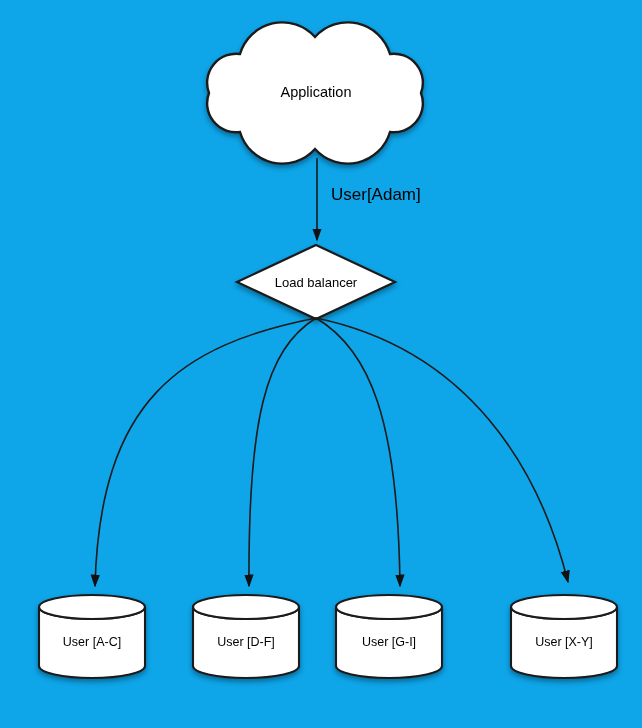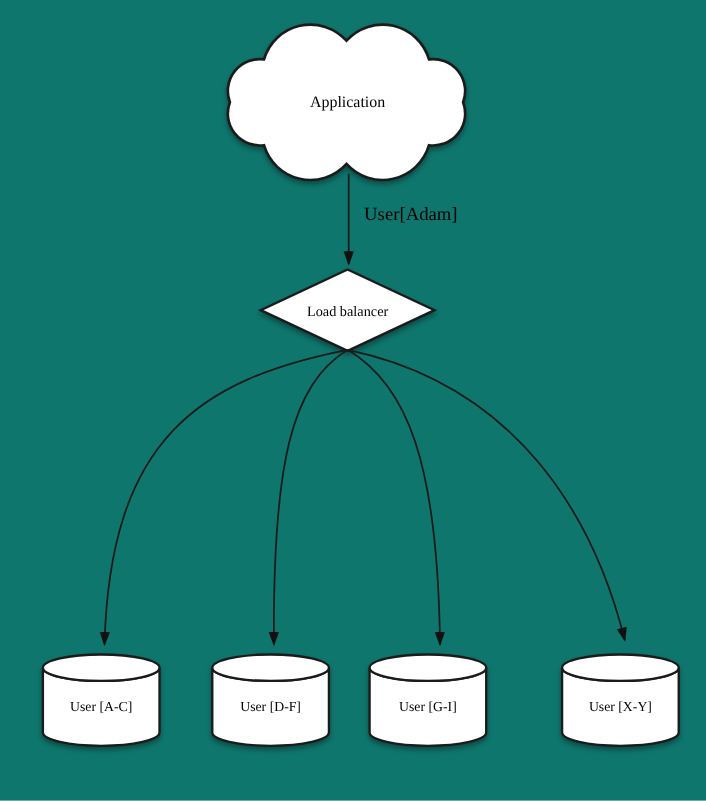--- a/index.html
+++ b/index.html
@@ -4,23 +4,23 @@
 <style>
   html, body {
     margin: 0;
     padding: 0;
     background: #ffffff;
   }
   .canvas {
     position: relative;
     width: 642px;
     height: 728px;
-    background: #0f766e;
+    background: #0ea5e9;
     overflow: hidden;
-    font-family: Liberation Serif, serif;
+    font-family: Liberation Sans, sans-serif;
   }
   svg { display: block; }
 
   .shape {
     fill: #ffffff;
     stroke: #1b1b1b;
   }
   .cloud-shape    { stroke-width: 2.4; }
   .diamond-shape  { stroke-width: 2.2; }
   .cyl-shape      { stroke-width: 2.1; }

